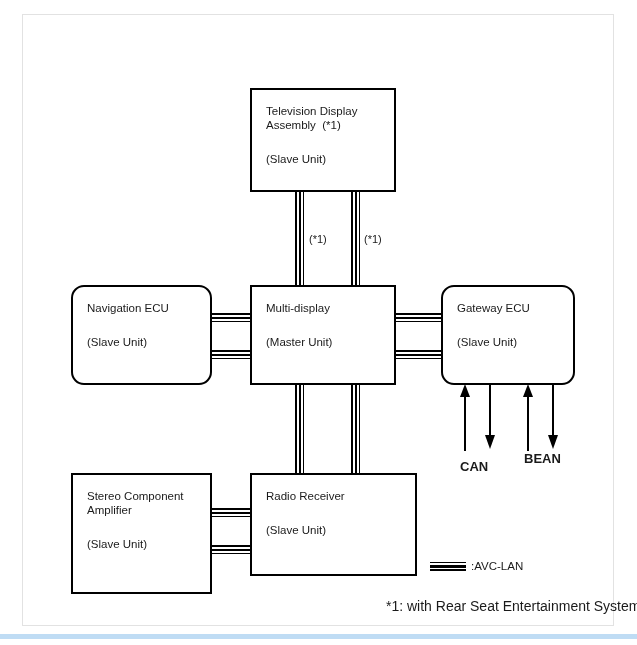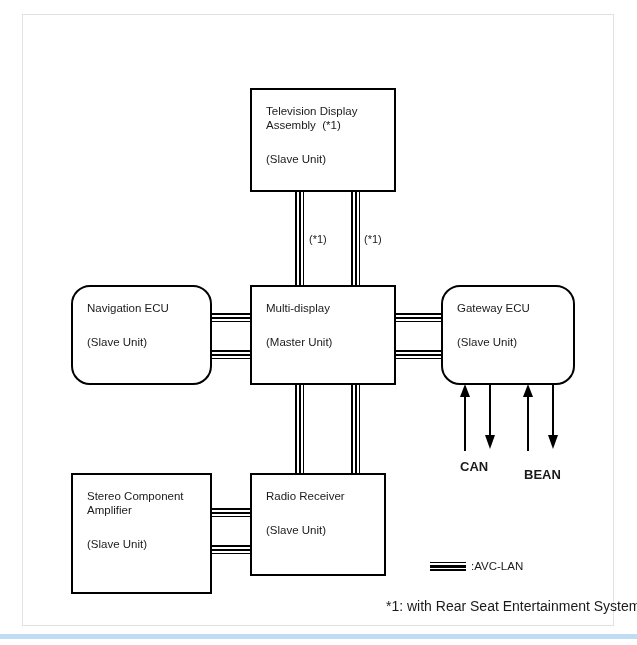--- a/index.html
+++ b/index.html
@@ -46,41 +46,41 @@
   }
 
   
   .node {
     position: absolute;
     border: 2.5px solid #000000;
     background: #ffffff;
     box-sizing: border-box;
     z-index: 5;
   }
-  .node.rounded { border-radius: 19px; }
+  .node.rounded { border-radius: 13px; }
 
   .node .ntext {
     position: absolute;
     left: 14px;
     color: #1a1a1a;
     font-size: 11.5px;
     line-height: 14px;
     white-space: pre;
   }
   .node .title { top: 14px; }
   .node .subtitle { top: 48px; }
   .node .title.two-line + .subtitle { top: 62px; }
 
   
   #node-tv        { left: 250px; top: 88px;  width: 146px; height: 104px; }
   #node-nav       { left: 71px;  top: 285px; width: 141px; height: 100px; }
   #node-multi     { left: 250px; top: 285px; width: 146px; height: 100px; text-align: center; }
   #node-gateway   { left: 441px; top: 285px; width: 134px; height: 100px; }
   #node-stereo    { left: 71px;  top: 473px; width: 141px; height: 121px; }
-  #node-radio     { left: 250px; top: 473px; width: 136px; height: 103px; }
+  #node-radio     { left: 250px; top: 473px; width: 167px; height: 103px; }
 
   
   
   .bundle-h {
     position: absolute;
     height: 9px;
     z-index: 2;
   }
   .bundle-h::before,
   .bundle-h::after {
@@ -288,21 +288,21 @@
       <line x1="88" y1="68" x2="88" y2="8" stroke="#000" stroke-width="2"></line>
       <polygon points="88,1 83,14 93,14" fill="#000"></polygon>
     </g>
     <g>
       <line x1="113" y1="2" x2="113" y2="58" stroke="#000" stroke-width="2"></line>
       <polygon points="113,66 108,52 118,52" fill="#000"></polygon>
     </g>
   </svg>
 
   <div class="bus-label" style="left:460px; top:459px;">CAN</div>
-  <div class="bus-label" style="left:524px; top:467px;">BEAN</div>
+  <div class="bus-label" style="left:524px; top:451px;">BEAN</div>
 
   <div id="legend-row">
     <span id="legend-symbol">
         <i></i>
       </span>
     <span class="legend-text">:</span>
     <span class="legend-text" style="margin-left:0;">AVC-LAN</span>
   </div>
 
   <div id="footnote">*1: with Rear Seat Entertainment System</div>

